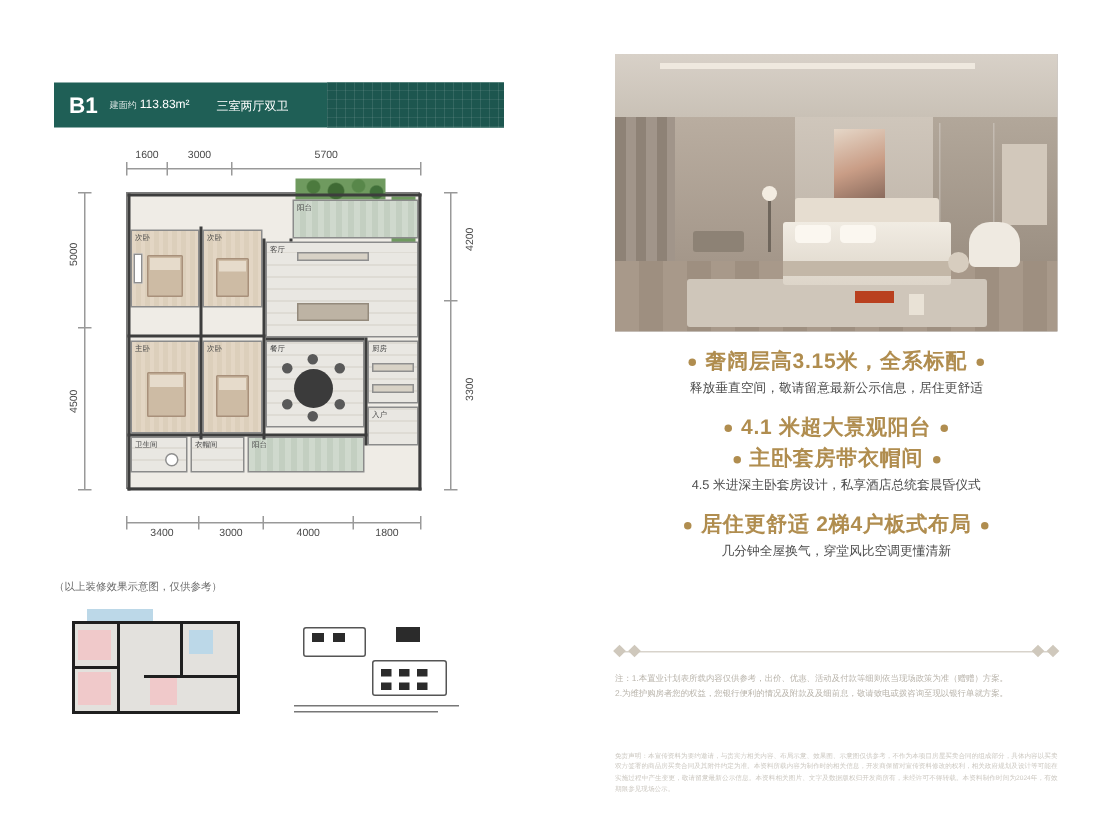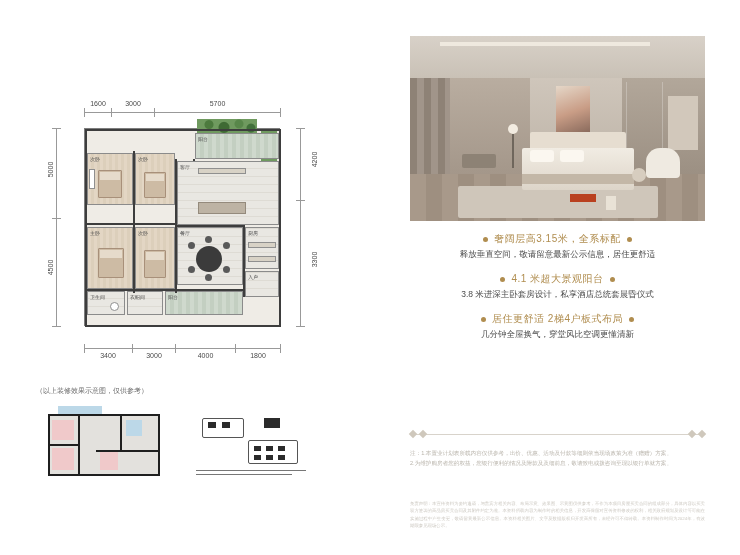--- a/index.html
+++ b/index.html
@@ -166,21 +166,21 @@
   }
   .pt-head {
     display:flex; align-items:center; justify-content:center;
     gap:6px; margin-bottom:3px;
   }
   .dot {
     width:5px; height:5px; background:#b08d4f; border-radius:50%;
     display:inline-block;
   }
   .pt-head span.t {
-    font-size:10px; font-weight:normal; color:#b08d4f; letter-spacing:.5px;
+    font-size:14px; font-weight:bold; color:#b08d4f; letter-spacing:.5px;
   }
   .pt-sub {
     text-align:center; font-size:8.5px; color:#4b4b4b; margin-bottom:11px;
   }
 
   
   #divider {
     position:absolute; left:40px; top:430px; width:295px; height:10px;
   }
   .dv-line { position:absolute; top:4px; left:0; width:295px; height:1px; background:#d8d3cb; }
@@ -198,20 +198,29 @@
   #fineprint {
     position:absolute; left:40px; top:500px; width:295px;
     font-size:4.4px; color:#cdc9c2; line-height:1.65; text-align:justify;
   }
 </style>
 </head>
 <body>
 
 <div id="left-page">
 
+  <div class="banner">
+    <div class="texture"></div>
+    <div class="bcode">B1</div>
+    <div class="barea">
+      <span class="sub">建面约</span>
+      <span>113.83m²</span>
+    </div>
+    <div class="btype">三室两厅双卫</div>
+  </div>
 
   <div id="plan-wrap">
 
     <div class="dimline-h" style="left:48px; top:12px; width:196px;"></div>
     <div class="tick" style="left:48px; top:8px; width:1px; height:9px;"></div>
     <div class="tick" style="left:75px; top:8px; width:1px; height:9px;"></div>
     <div class="tick" style="left:118px; top:8px; width:1px; height:9px;"></div>
     <div class="tick" style="left:244px; top:8px; width:1px; height:9px;"></div>
     <div class="dim-label-h" style="left:48px; top:0px; width:28px;">1600</div>
     <div class="dim-label-h" style="left:76px; top:0px; width:42px;">3000</div>
@@ -410,21 +419,26 @@
       <div class="pt-sub">释放垂直空间，敬请留意最新公示信息，居住更舒适</div>
     </div>
     <div>
       <div class="pt-head">
         <span class="dot"></span>
         <span class="t">4.1 米超大景观阳台</span>
         <span class="dot"></span>
       </div>
     </div>
     <div>
-      <div class="pt-sub">3.8 米进深主卧套房设计，私享酒店总统套晨昏仪式</div>
+      <div class="pt-head">
+        <span class="dot"></span>
+        <span class="t">主卧套房带衣帽间</span>
+        <span class="dot"></span>
+      </div>
+      <div class="pt-sub">4.5 米进深主卧套房设计，私享酒店总统套晨昏仪式</div>
     </div>
     <div>
       <div class="pt-head">
         <span class="dot"></span>
         <span class="t">居住更舒适 2梯4户板式布局</span>
         <span class="dot"></span>
       </div>
       <div class="pt-sub">几分钟全屋换气，穿堂风比空调更懂清新</div>
     </div>
   </div>

